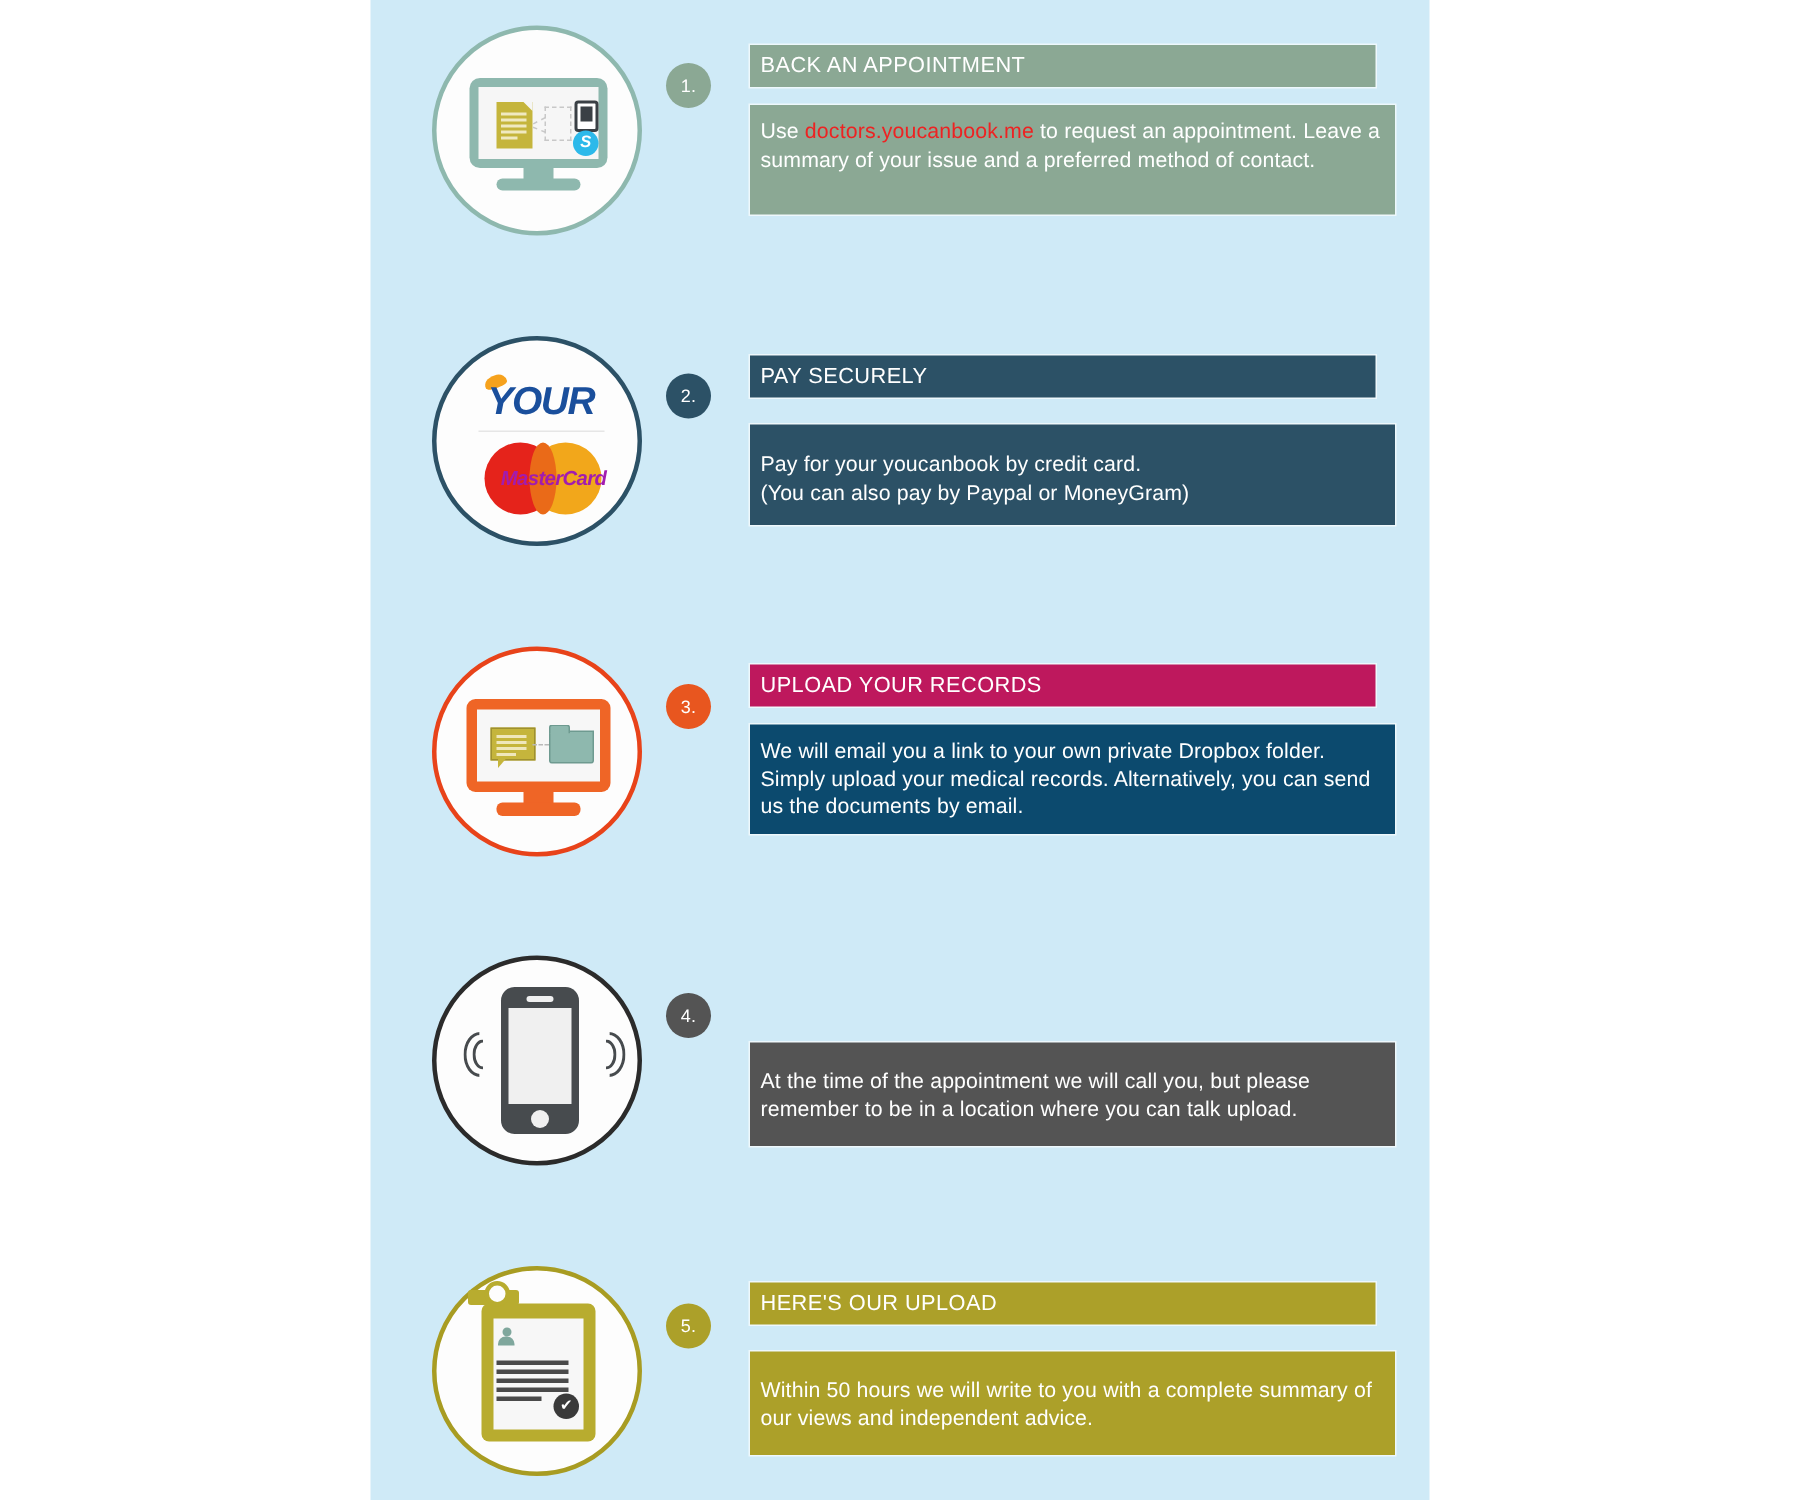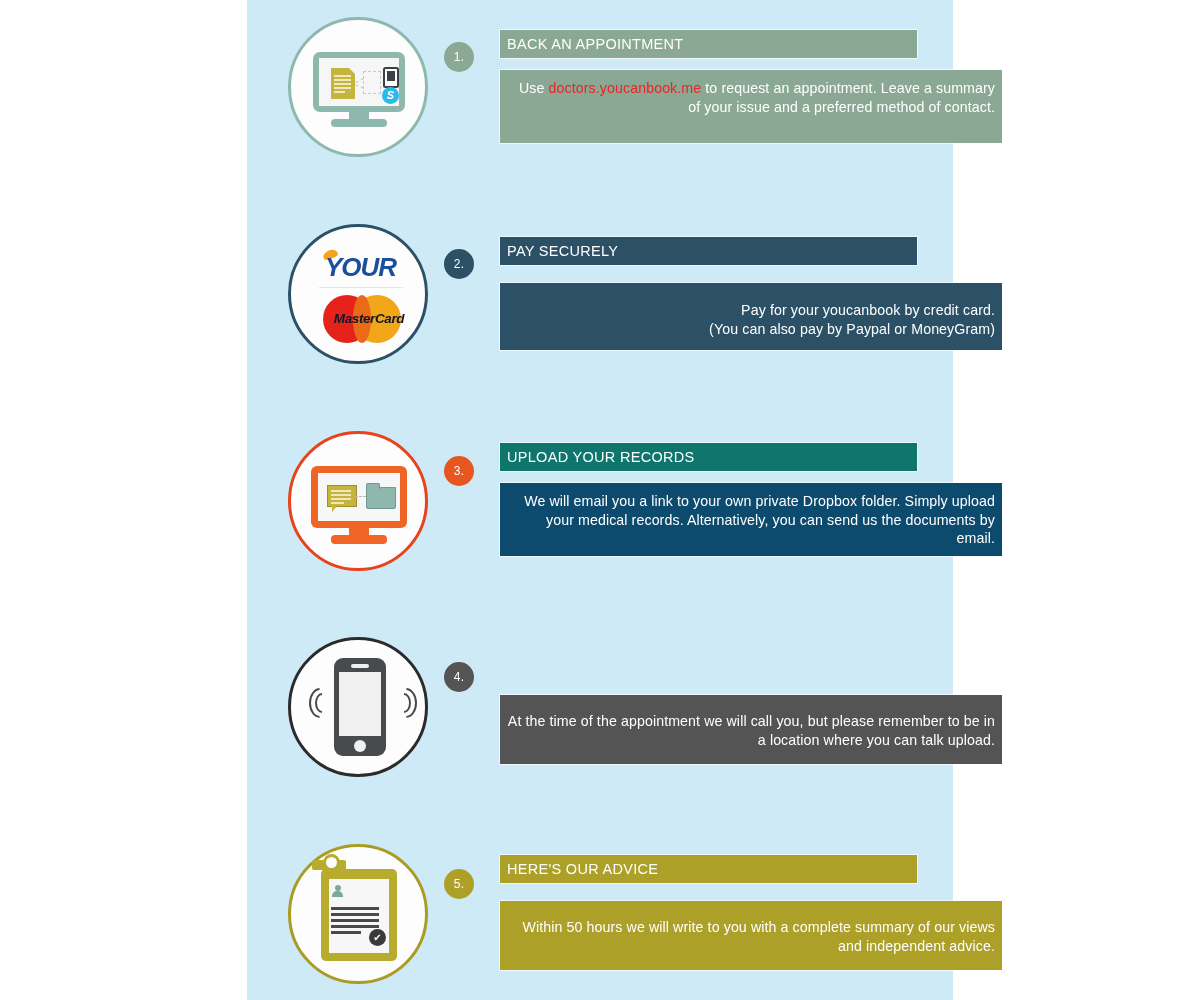--- a/index.html
+++ b/index.html
@@ -75,23 +75,22 @@
     padding: 0 7px;
     line-height: 28px;
     color: #ffffff;
     font-size: 14.5px;
     letter-spacing: .3px;
     white-space: nowrap;
   }
   .body-box {
     position: absolute;
     left: 253px;
-    width: 502px;
+    width: 430px;
     box-shadow: 0 0 0 1px rgba(255,255,255,.65);
-    text-align: right;
   }
   .body-box p {
     margin: 0;
     padding: 9px 7px 10px 7px;
     color: #ffffff;
     font-size: 14.2px;
     line-height: 18.5px;
     letter-spacing: .1px;
   }
   .link {
@@ -206,21 +205,21 @@
   }
   .mc-mid {
     position: absolute; left: 30px; top: 0;
     width: 18px; height: 48px;
     background: #ea6a18;
     border-radius: 50% / 50%;
   }
   .mc-txt {
     position: absolute; left: 0; top: 16px; width: 92px;
     text-align: center;
-    color: #0f172a; font-size: 13.5px; font-weight: bold;
+    color: #a21caf; font-size: 13.5px; font-weight: bold;
     font-style: italic; letter-spacing: -.4px;
   }
 
   
   .mon3-body {
     position: absolute; left: 20px; top: 32px;
     width: 96px; height: 62px;
     background: #ef6526; border-radius: 6px;
   }
   .mon3-screen {
@@ -431,21 +430,21 @@
                 <div class="dash3"></div>
                 <div class="folder"></div>
               </div>
             </div>
             <div class="mon3-neck"></div>
             <div class="mon3-base"></div>
           </div>
         </div>
       </div>
       <div class="badge" id="b3" style="background: rgb(232, 86, 31);">3.</div>
-      <div class="head-bar" id="h3" style="top: 15px; background: #0f766e;">
+      <div class="head-bar" id="h3" style="top: 15px; background: #be185d;">
         <span>UPLOAD YOUR RECORDS</span>
       </div>
       <div class="body-box" id="y3" style="top: 55px; height: 73px; background: #0c4a6e;">
         <p>We will email you a link to your own private Dropbox folder. Simply upload your medical records. Alternatively, you can send us the documents by email.</p>
       </div>
     </div>
 
     <div class="step" id="step-4" style="top:634px;">
       <div class="circle-wrap">
         <div class="circle" id="c4" style="border-color: rgb(43, 43, 43);">
@@ -482,21 +481,21 @@
             <div class="cline" style="top:66px"></div>
             <div class="cline" style="top:72px"></div>
             <div class="cline" style="top:78px"></div>
             <div class="cline short" style="top:84px"></div>
             <div class="check5">✔</div>
           </div>
         </div>
       </div>
       <div class="badge" id="b5" style="background: rgb(172, 160, 41);">5.</div>
       <div class="head-bar" id="h5" style="top: 14px; background: rgb(172, 160, 41);">
-        <span>HERE'S OUR ADVICE</span>
+        <span>HERE'S OUR UPLOAD</span>
       </div>
       <div class="body-box" id="y5" style="top: 60px; height: 69px; background: rgb(172, 160, 41);">
         <p style="padding-top:17px">Within 50 hours we will write to you with a complete summary of our views and independent advice.</p>
       </div>
     </div>
 
   </div>
 </div>
 
 </body></html>

